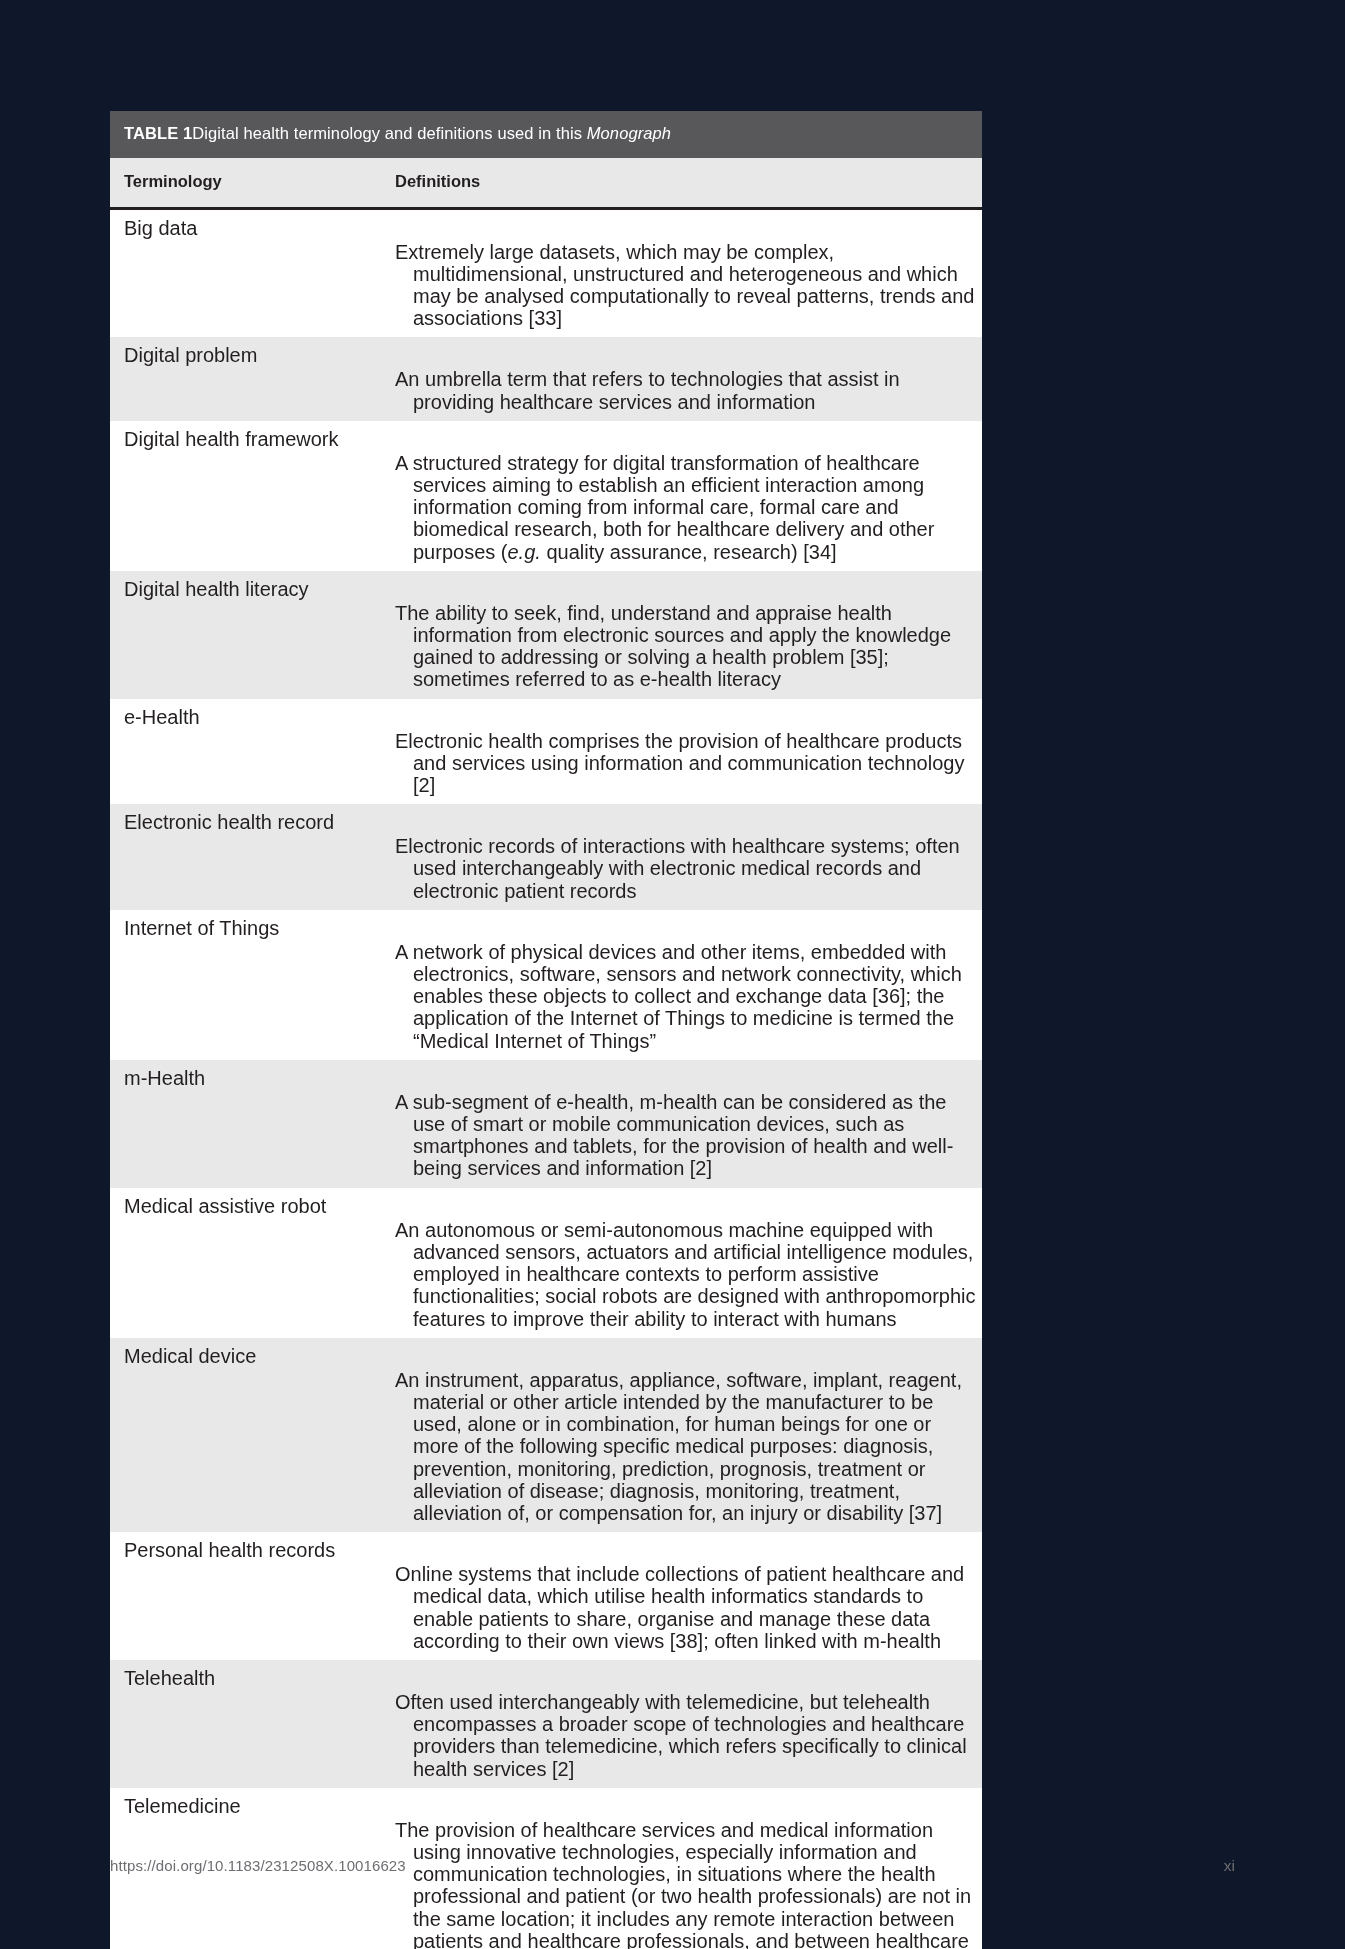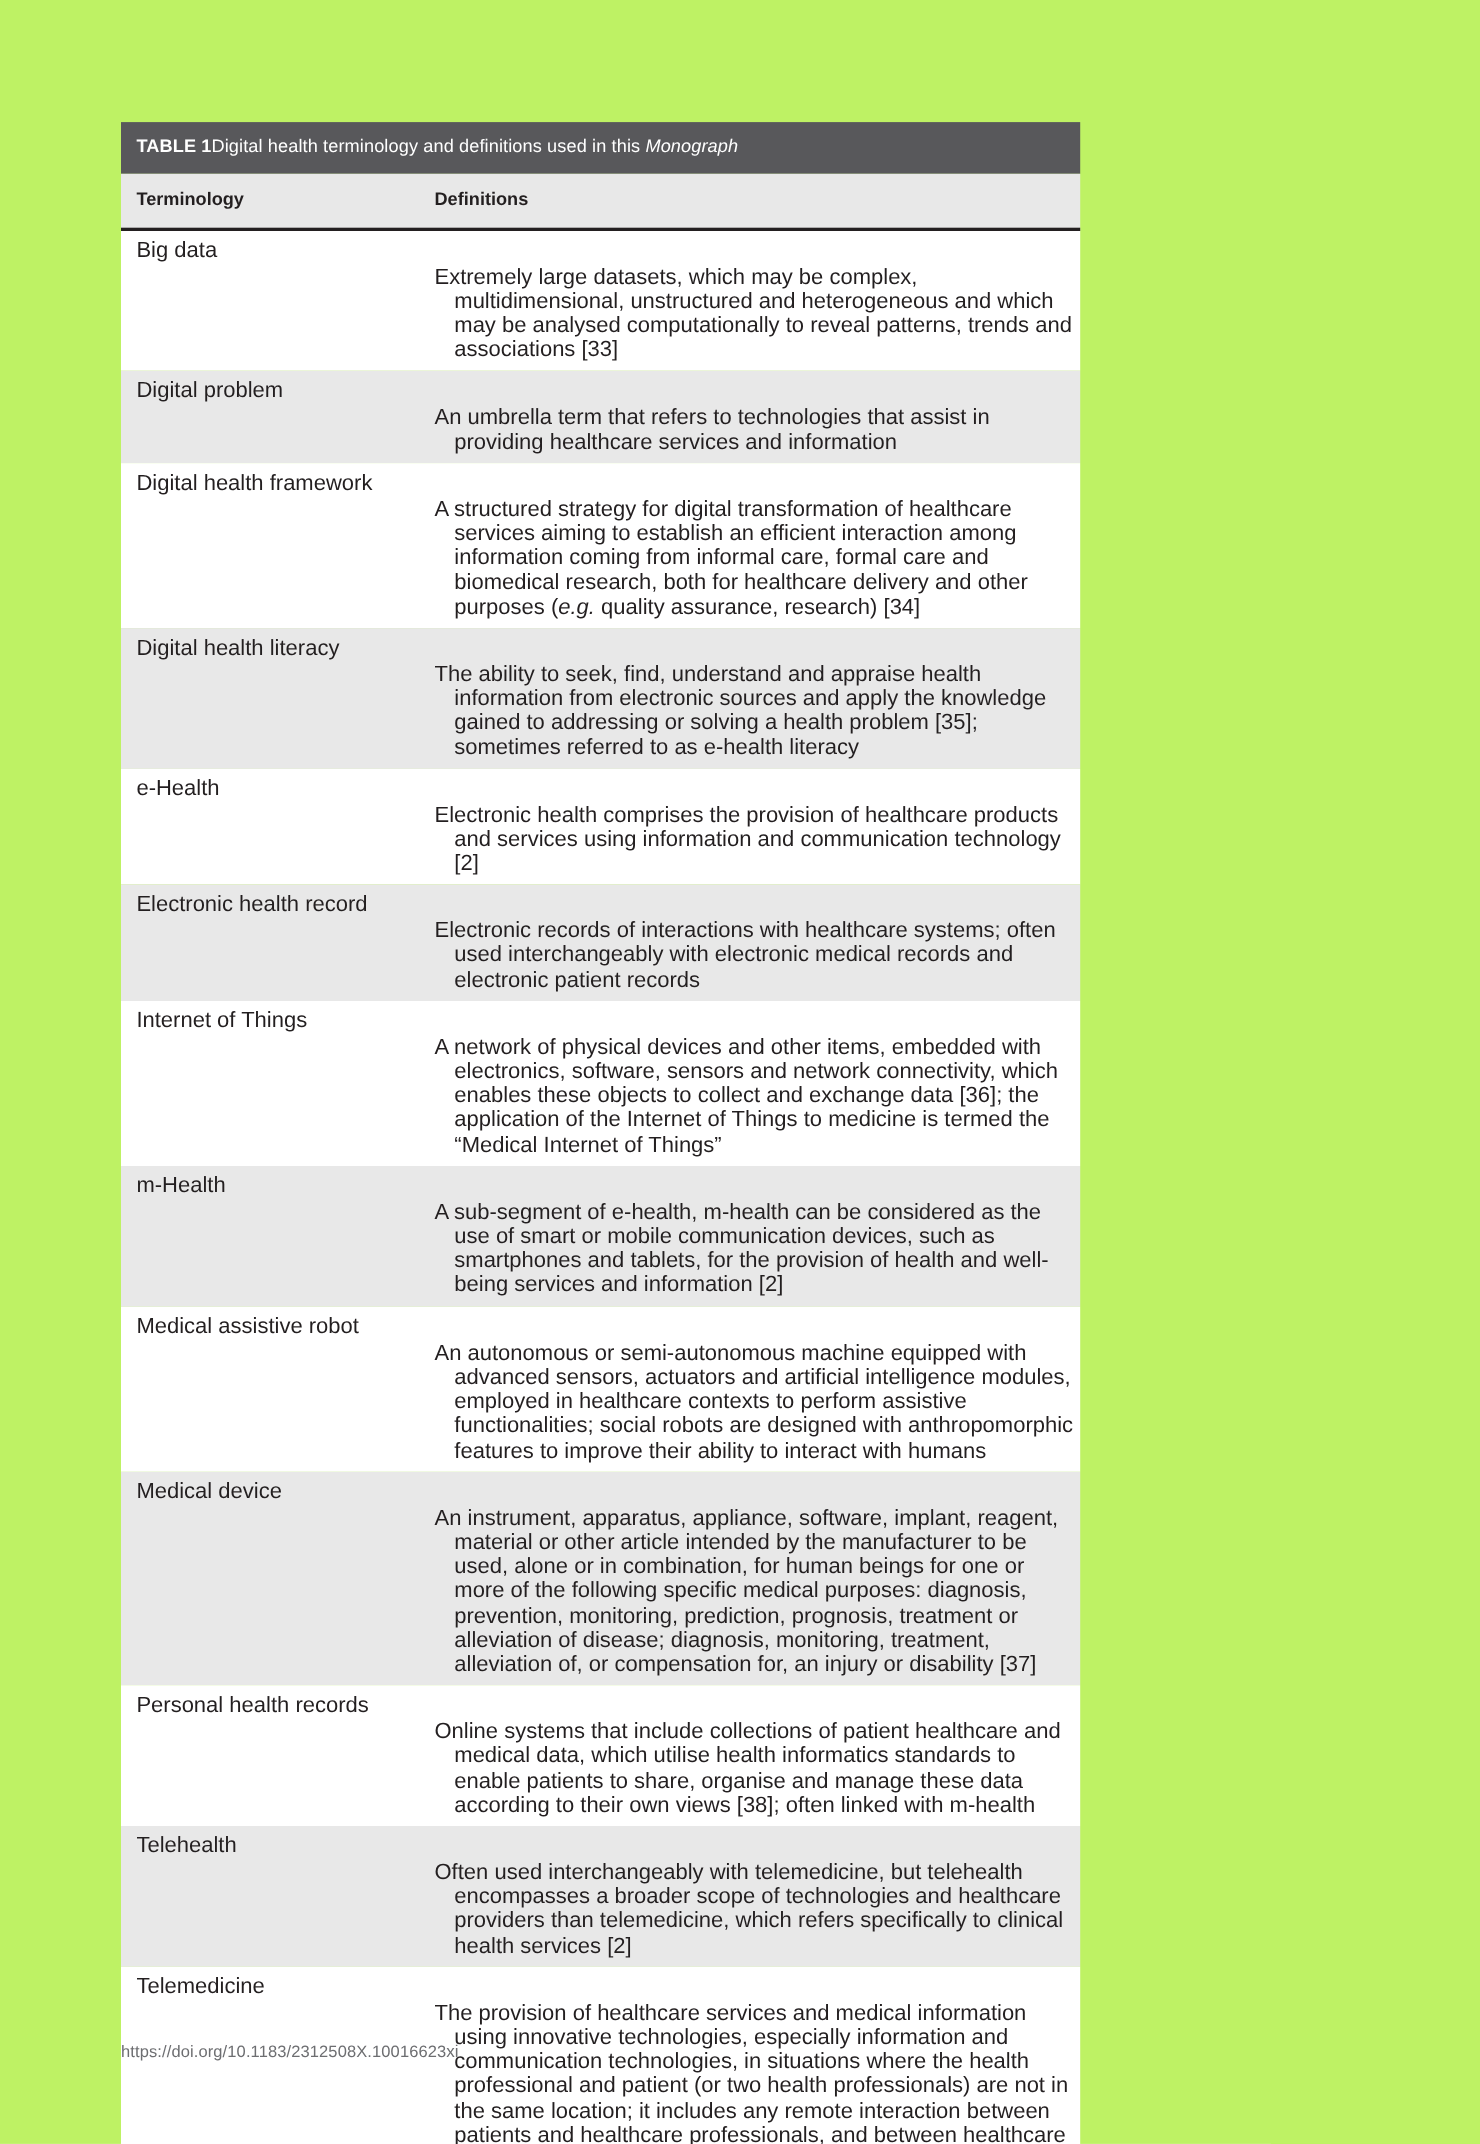--- a/index.html
+++ b/index.html
@@ -14,21 +14,21 @@
     color: #231f20;
     position: relative;
     overflow: hidden;
   }
 
   .page {
     position: absolute;
     left: 0; top: 0;
     width: 1345px;
     height: 1949px;
-    background: #bef264;
+    background: #0f172a;
   }
 
   .table-wrap {
     position: absolute;
     left: 110px;
     top: 111px;
     width: 872px;
   }
 
   
@@ -111,21 +111,21 @@
     font-style: italic;
   }
 
   
   .footer {
     position: absolute;
     left: 110px;
     top: 1857px;
     width: 1125px;
     display: flex;
-    justify-content: flex-start;
+    justify-content: space-between;
     align-items: baseline;
     font-size: 15px;
     color: #6d6e71;
   }
   .footer .doi { letter-spacing: 0.1px; }
   .footer .pageno { font-size: 15.5px; }
 </style>
 </head>
 <body>
 

